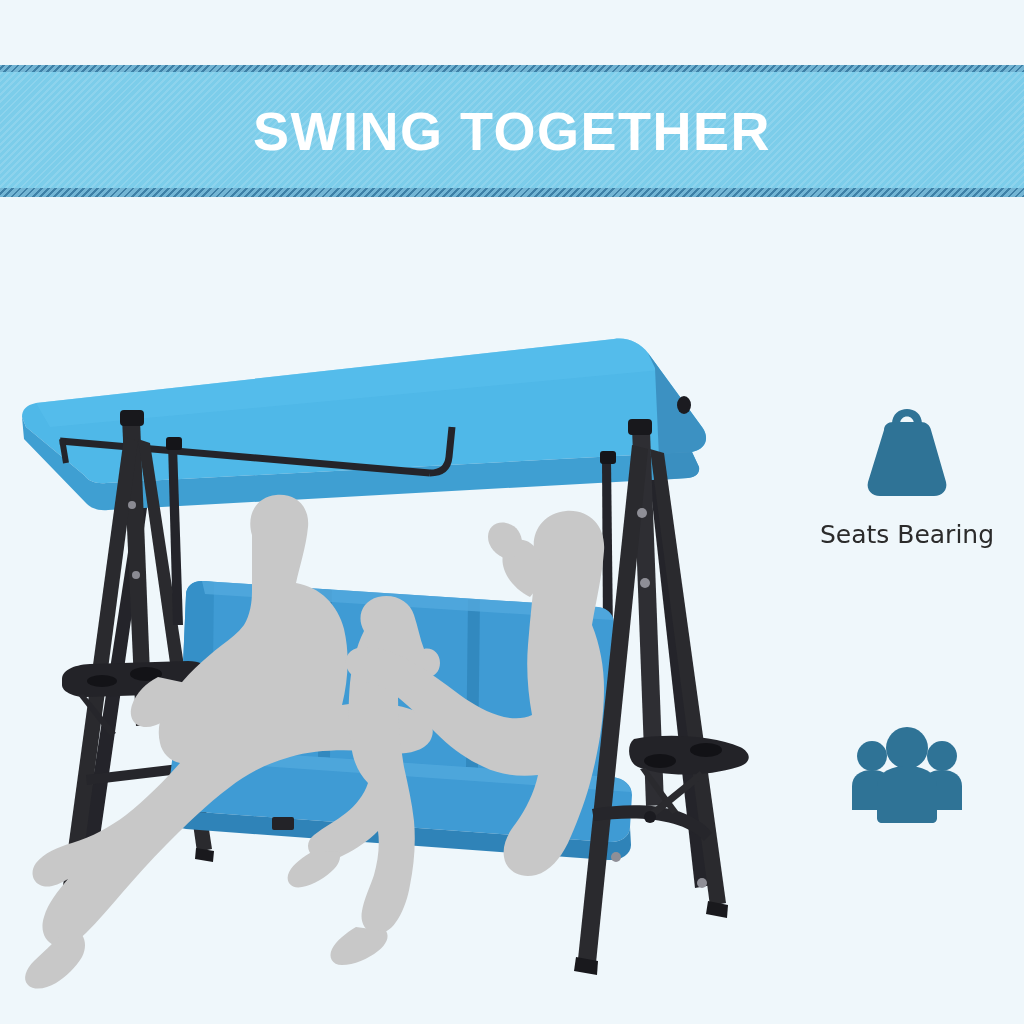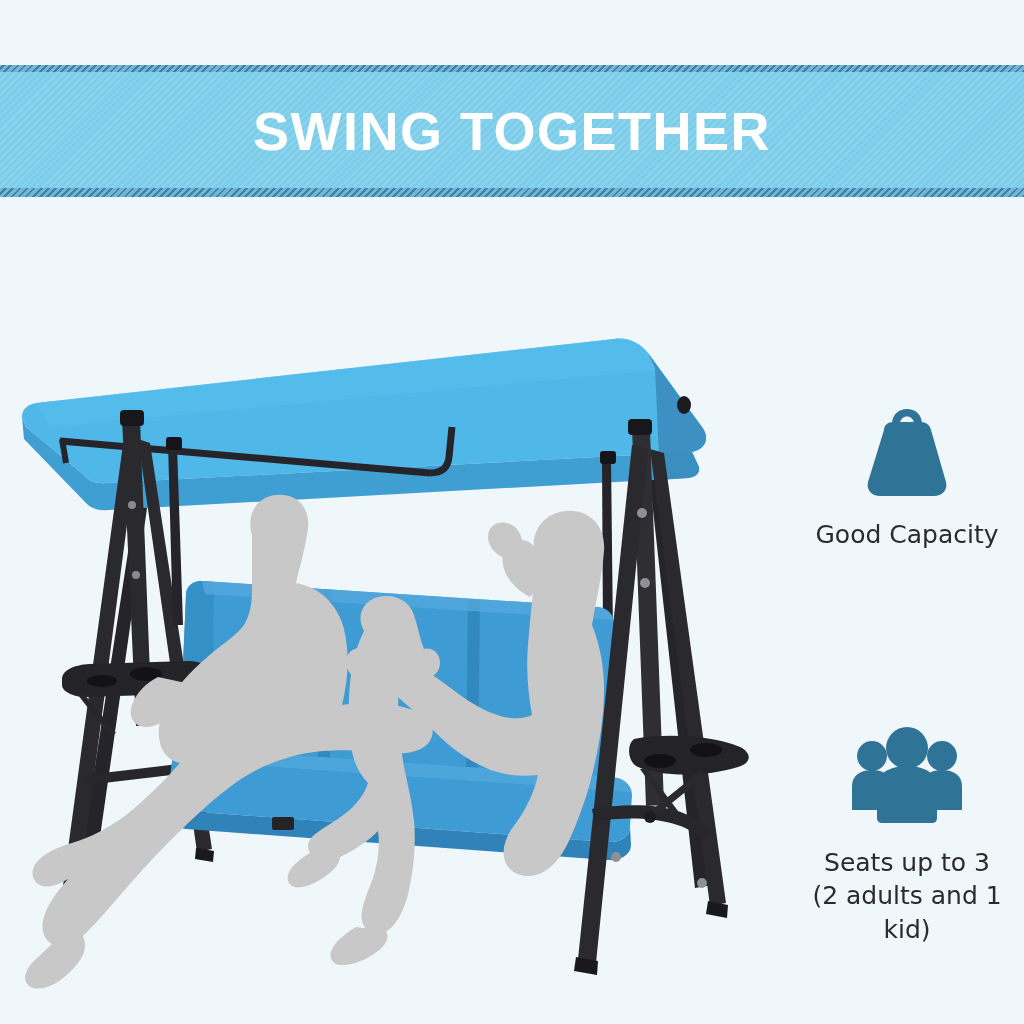--- a/index.html
+++ b/index.html
@@ -420,38 +420,34 @@
                  C 38 35, 42 32, 47 32
                  L 75 32
                  C 80 32, 84 35, 85 40
                  L 100 92
                  C 102 100, 96 106, 88 106
                  L 34 106
                  C 26 106, 20 100, 22 92 Z" fill="#2f7396"></path>
       </svg>
     </div>
     <div class="feature-caption">
-      <span>Good Capacity</span>
+      <span>Seats Bearing</span>
     </div>
   </div>
 
   <div class="feature" id="feature-seats">
     <div class="feature-icon">
       <svg width="126" height="100" viewBox="0 0 126 100" xmlns="http://www.w3.org/2000/svg">
 
         <circle cx="28" cy="32" r="15" fill="#2f7396"></circle>
         <path d="M8 86 L8 62 C 8 52, 16 46, 28 46 C 40 46, 48 52, 48 62 L 48 86 Z" fill="#2f7396"></path>
 
         <circle cx="98" cy="32" r="15" fill="#2f7396"></circle>
         <path d="M78 86 L78 62 C 78 52, 86 46, 98 46 C 110 46, 118 52, 118 62 L 118 86 Z" fill="#2f7396"></path>
 
         <circle cx="63" cy="24" r="21" fill="#2f7396"></circle>
         <path d="M33 94 L33 62 C 33 50, 45 42, 63 42 C 81 42, 93 50, 93 62 L 93 94
                  C 93 97, 91 99, 88 99 L 38 99 C 35 99, 33 97, 33 94 Z" fill="#2f7396"></path>
       </svg>
     </div>
-    <div class="feature-caption">
-      <span>Seats up to 3</span>
-      <span>(2 adults and 1 kid)</span>
-    </div>
   </div>
 
 </div>
 
 </body></html>

